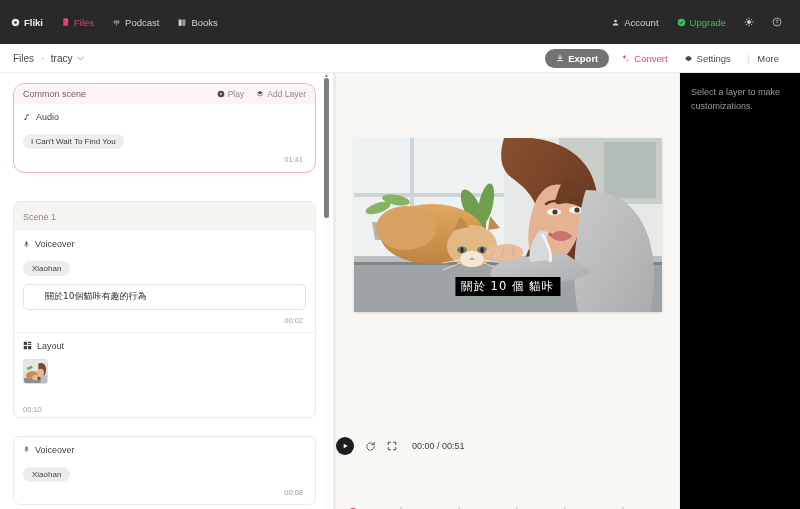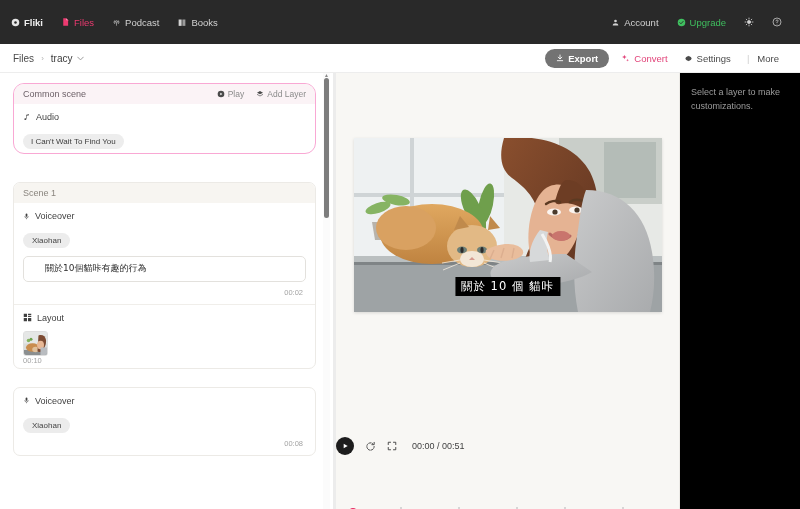--- a/index.html
+++ b/index.html
@@ -127,21 +127,21 @@
   
   .card-scene {
     border: 1px solid #eceae6;
     border-radius: 7px;
     background: #ffffff;
     margin-bottom: 18px;
     overflow: hidden;
   }
   .scene-head {
     background: #f7f5f1;
-    height: 20px;
+    height: 29px;
     display: flex; align-items: center;
     padding: 0 9px;
     font-size: 9px; color: #8a857e;
   }
   .scene-sec { padding: 8px 9px 3px 9px; }
   .scene-div { height: 1px; background: #f0eeea; margin: 0; }
   .pill-voice {
     display: inline-block;
     background: #ececec; color: #444;
     border-radius: 9px;
@@ -162,21 +162,21 @@
     font-family: "DejaVu Sans", "Liberation Sans", sans-serif;
   }
   .thumb {
     width: 25px; height: 25px;
     border-radius: 3px;
     overflow: hidden;
     border: 1px solid #dedede;
     cursor: pointer;
     position: relative;
   }
-  .thumb-time { font-size: 7.5px; color: #a3a3a3; margin-top: 0; }
+  .thumb-time { font-size: 7.5px; color: #a3a3a3; margin-top: 21px; }
 
   
   .center {
     flex: 1;
     background: #f8f7f4;
     display: flex; flex-direction: column;
     align-items: flex-start;
     border-right: 1px solid #eceae6;
     position: relative;
     gap: 41px;
@@ -418,20 +418,21 @@
             <span>
               <svg width="8" height="9" viewBox="0 0 24 24" fill="#3f3f3f">
                   <path d="M10 4l8-1.6v3L10 7z"></path>
                   <path d="M9 5h1.6v11H9z"></path>
                   <ellipse cx="7" cy="17" rx="3" ry="2.4"></ellipse>
                 </svg>
             </span>
             <span>Audio</span>
           </div>
           <span class="pill-audio">I Can't Wait To Find You</span>
+          <div class="time-right">01:41</div>
         </div>
       </div>
 
       <div class="card-scene">
         <div class="scene-head">
           <span>Scene 1</span>
         </div>
         <div class="scene-sec">
           <div class="row-label">
             <span>

